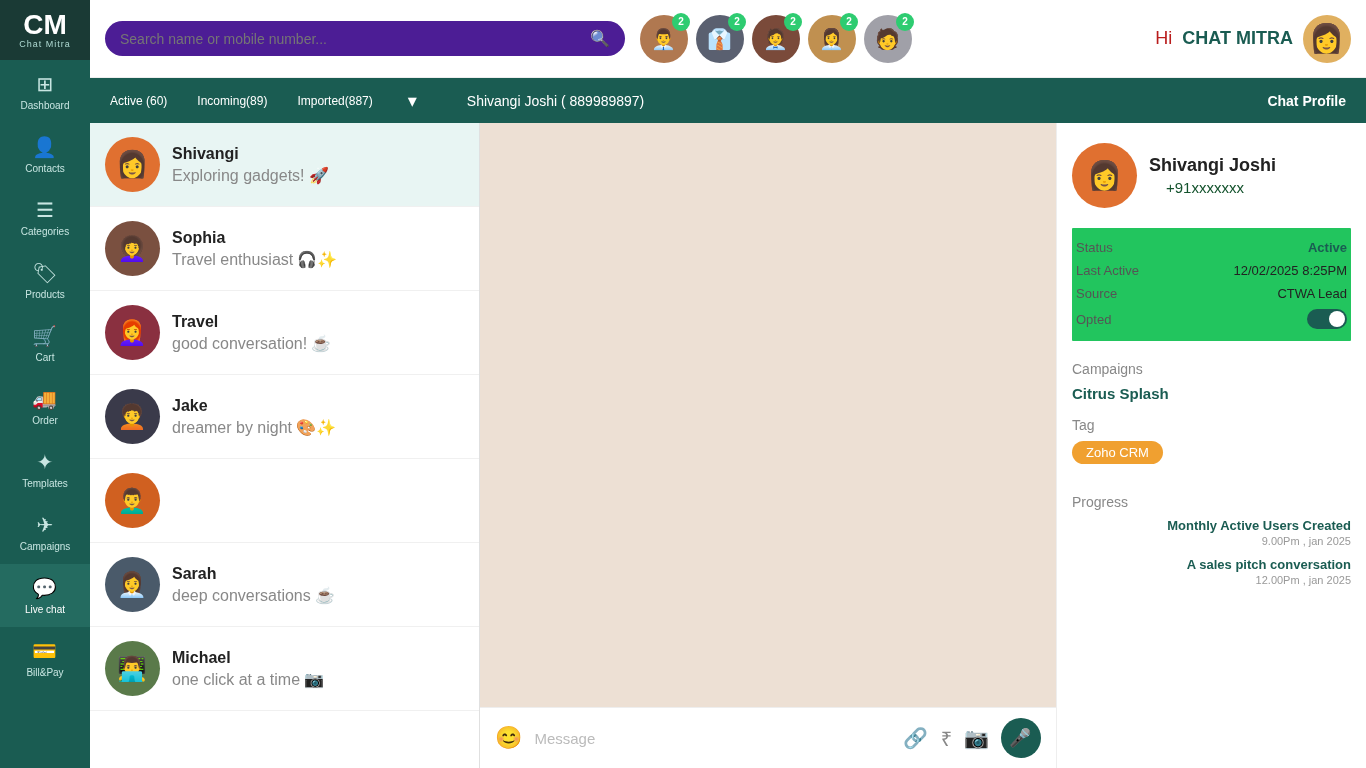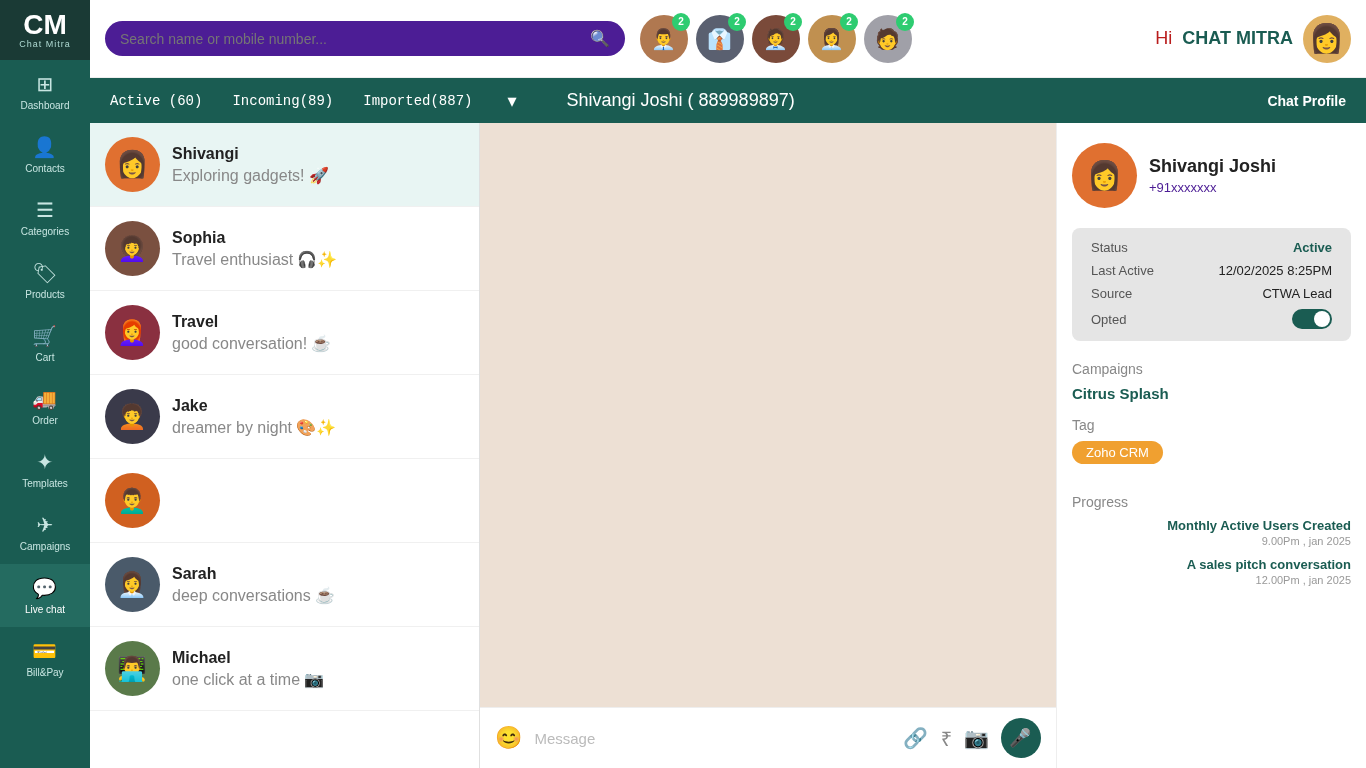--- a/index.html
+++ b/index.html
@@ -136,25 +136,25 @@
     
     .subheader {
       height: 45px;
       background: #1a5c52;
       display: flex;
       align-items: center;
       padding: 0 20px;
       gap: 30px;
       color: white;
     }
-    .subheader-tab { font-size: 14px; cursor: pointer; white-space: nowrap; font-family: Liberation Mono, monospace; }
+    .subheader-tab { font-size: 12px; cursor: pointer; white-space: nowrap; }
     .subheader-chevron { font-size: 18px; color: white; cursor: pointer; margin-left: 5px; }
     .subheader-contact {
       margin-left: 20px;
-      font-size: 18px;
+      font-size: 14px;
       font-weight: 500;
       white-space: nowrap;
     }
     .chat-profile-btn {
       margin-left: auto;
       font-size: 14px;
       font-weight: 700;
       cursor: pointer;
       white-space: nowrap;
     }
@@ -263,26 +263,26 @@
       border-radius: 50%;
       background: #e0a050;
       display: flex;
       align-items: center;
       justify-content: center;
       font-size: 28px;
       color: white;
       overflow: hidden;
     }
     .profile-name { font-size: 18px; font-weight: 700; color: #222; }
-    .profile-phone { font-size: 13px; color: #4c1d95; margin-top: 3px; }
+    .profile-phone { font-size: 15px; color: #14532d; margin-top: 3px; margin-left: 17px; }
 
     .info-card {
-      background: #e5e5e5;
-      border-radius: 8px;
-      padding: 12px 19px;
+      background: #22c55e;
+      border-radius: 1px;
+      padding: 12px 4px;
       margin-bottom: 20px;
     }
     .info-row {
       display: flex;
       justify-content: space-between;
       align-items: center;
       margin-bottom: 8px;
     }
     .info-row:last-child { margin-bottom: 0; }
     .info-label { font-size: 13px; color: #555; font-weight: 500; }

